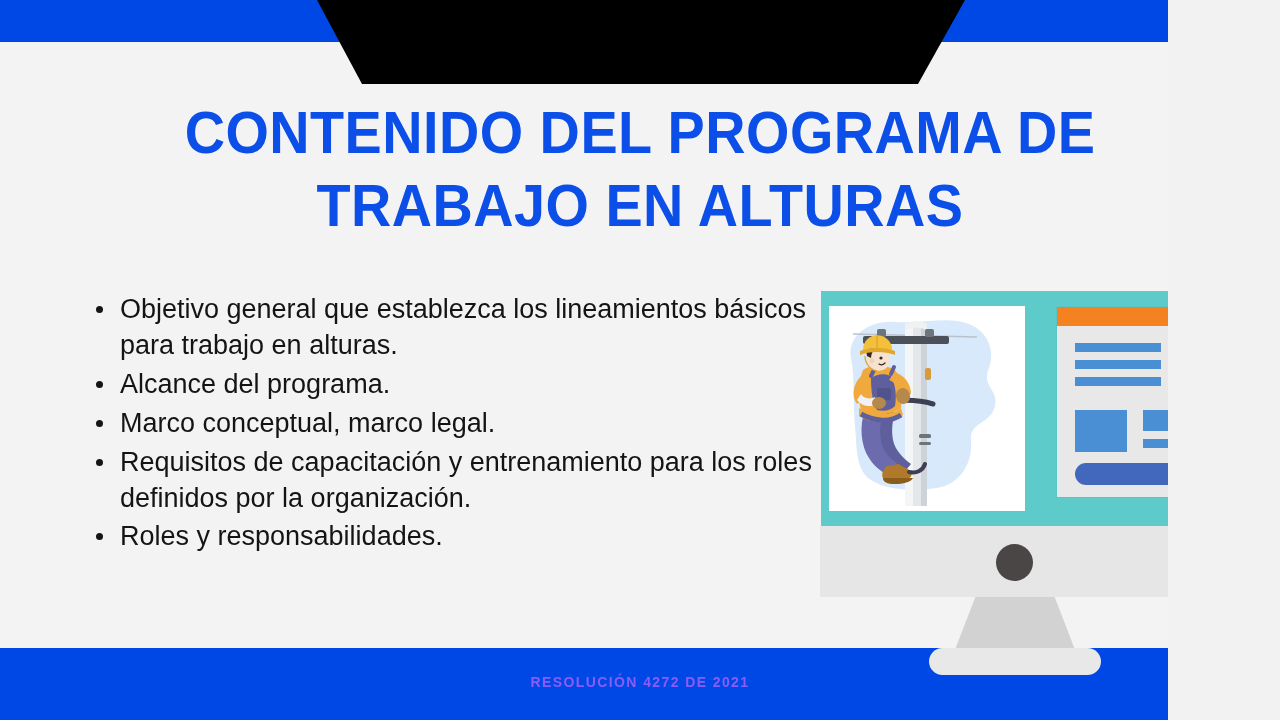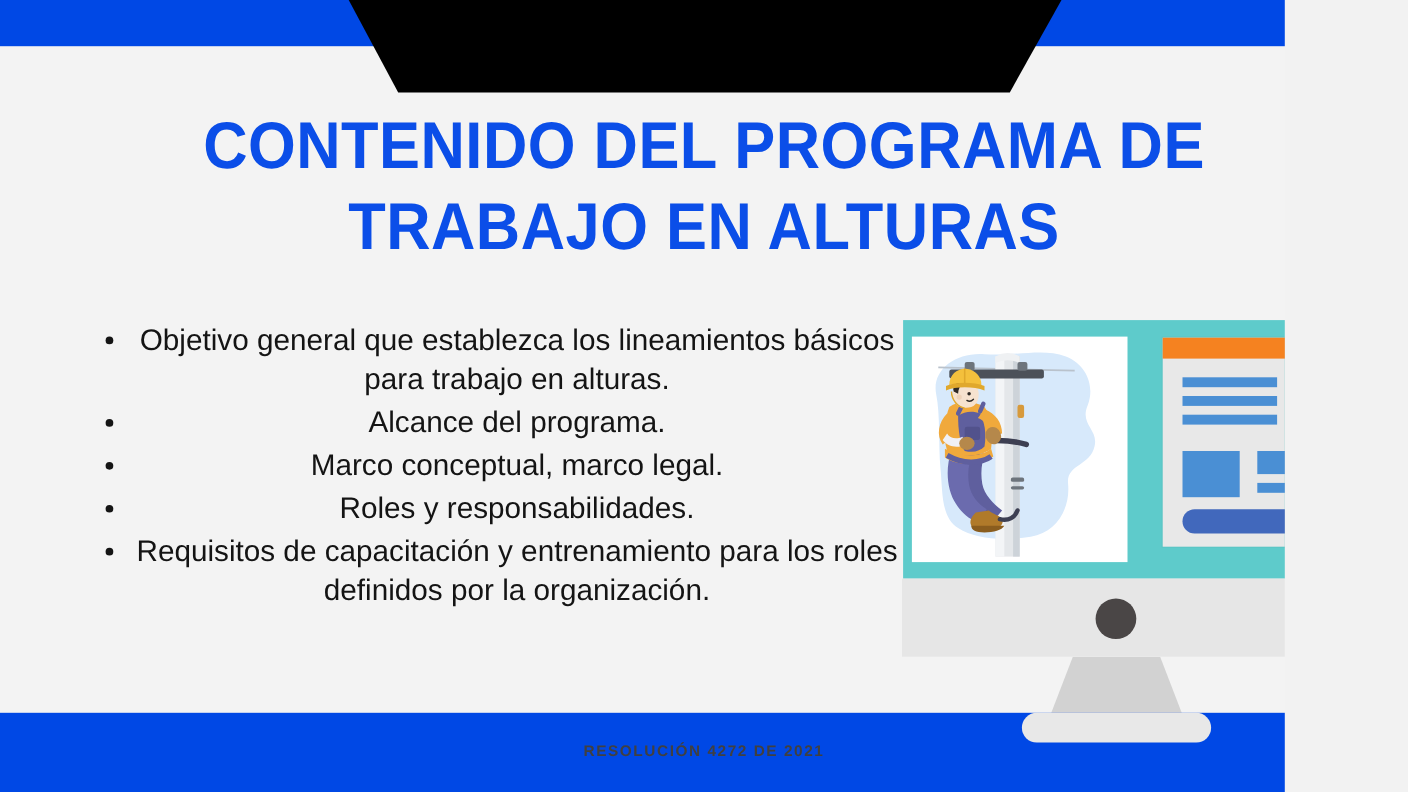--- a/index.html
+++ b/index.html
@@ -55,21 +55,20 @@
     margin: 0;
     padding: 0 0 0 34px;
     list-style: none;
     color: #141414;
     font-size: 27px;
     line-height: 1.33;
   }
   .bullets li {
     position: relative;
     margin: 0 0 3px 0;
-    text-align: center;
   }
   .bullets li .dot {
     position: absolute;
     left: -24px;
     top: 0.52em;
     width: 7px; height: 7px;
     border-radius: 50%;
     background: #141414;
   }
 
@@ -170,21 +169,21 @@
     position: absolute;
     left: 0; top: 648px;
     width: 1280px; height: 72px;
     background: #0048e5;
   }
   .footer-text {
     position: absolute;
     left: 0; top: 674px;
     width: 1280px;
     text-align: center;
-    color: #404040;
+    color: #8b5cf6;
     font-size: 14px;
     font-weight: bold;
     letter-spacing: 1.4px;
   }
 </style>
 </head>
 <body>
 
 <div id="slide">
 
@@ -205,25 +204,25 @@
     <li>
       <span class="dot"></span>
       <span>Alcance del programa.</span>
     </li>
     <li>
       <span class="dot"></span>
       <span> Marco conceptual, marco legal.</span>
     </li>
     <li>
       <span class="dot"></span>
+      <span>Requisitos  de capacitación  y entrenamiento para los  roles definidos  por  la organización.</span>
+    </li>
+    <li>
+      <span class="dot"></span>
       <span>Roles  y  responsabilidades.</span>
-    </li>
-    <li>
-      <span class="dot"></span>
-      <span>Requisitos  de capacitación  y entrenamiento para los  roles definidos  por  la organización.</span>
     </li>
   </ul>
 
   <div class="monitor">
 
     <div class="screen-teal"></div>
 
     <div class="screen-white"></div>
 
     <svg class="worker-svg" viewBox="0 0 196 205" xmlns="http://www.w3.org/2000/svg">

